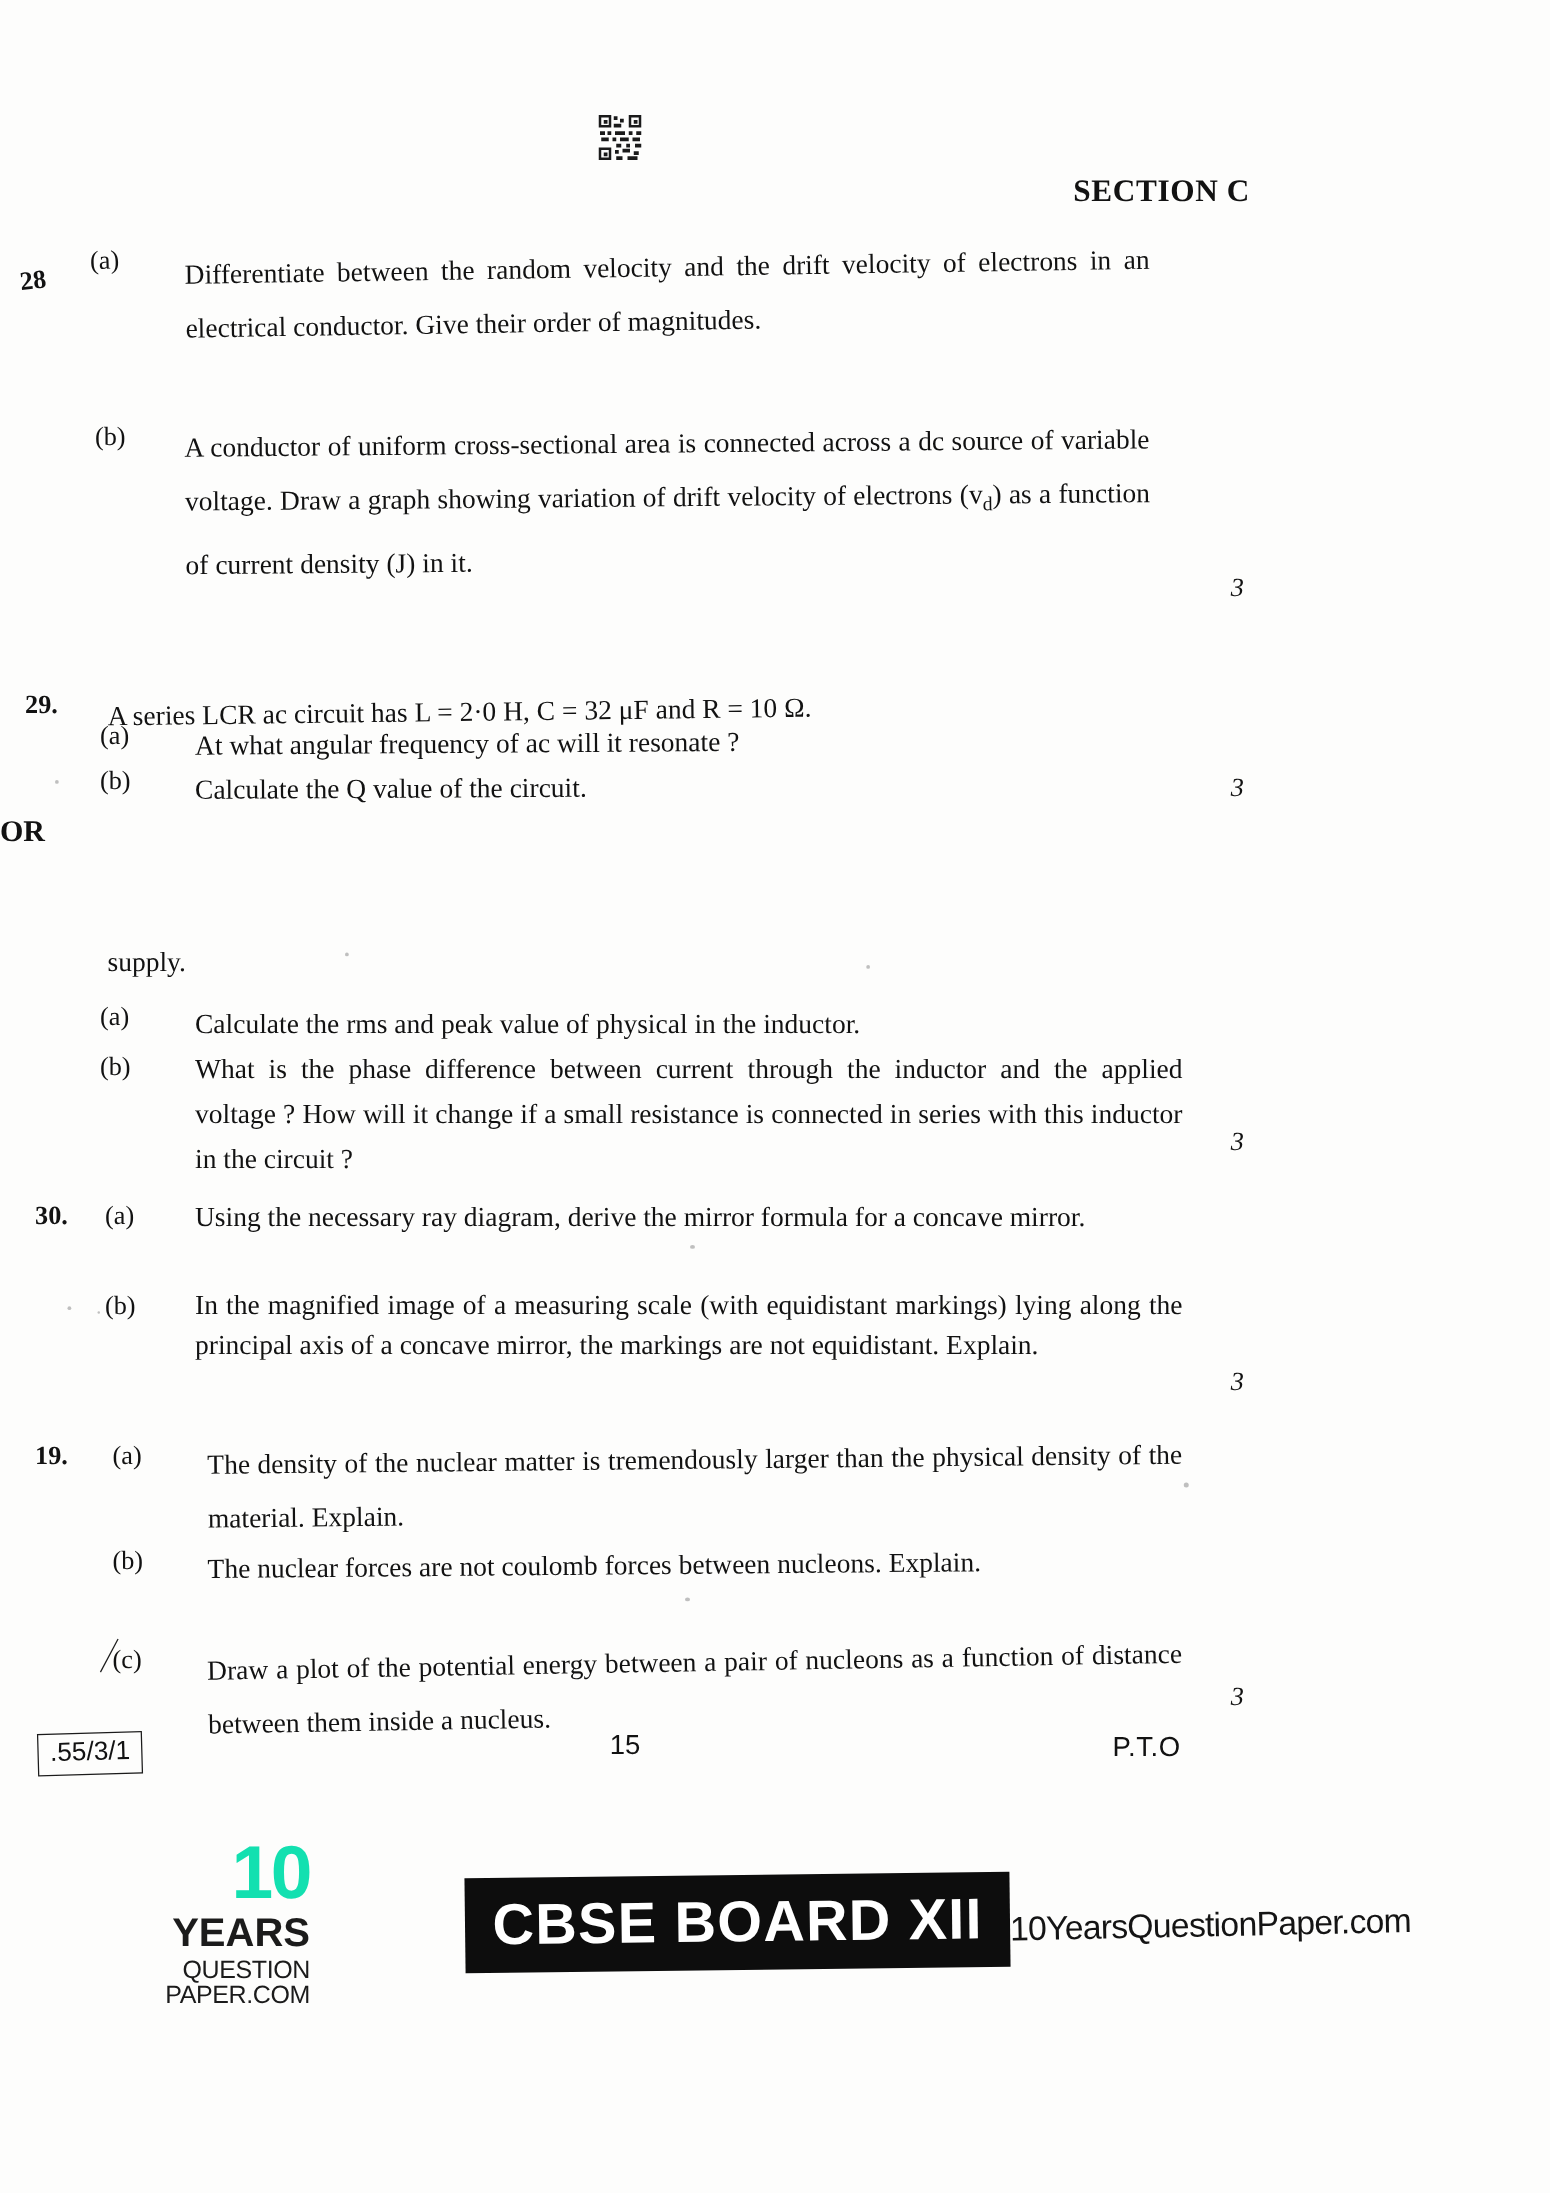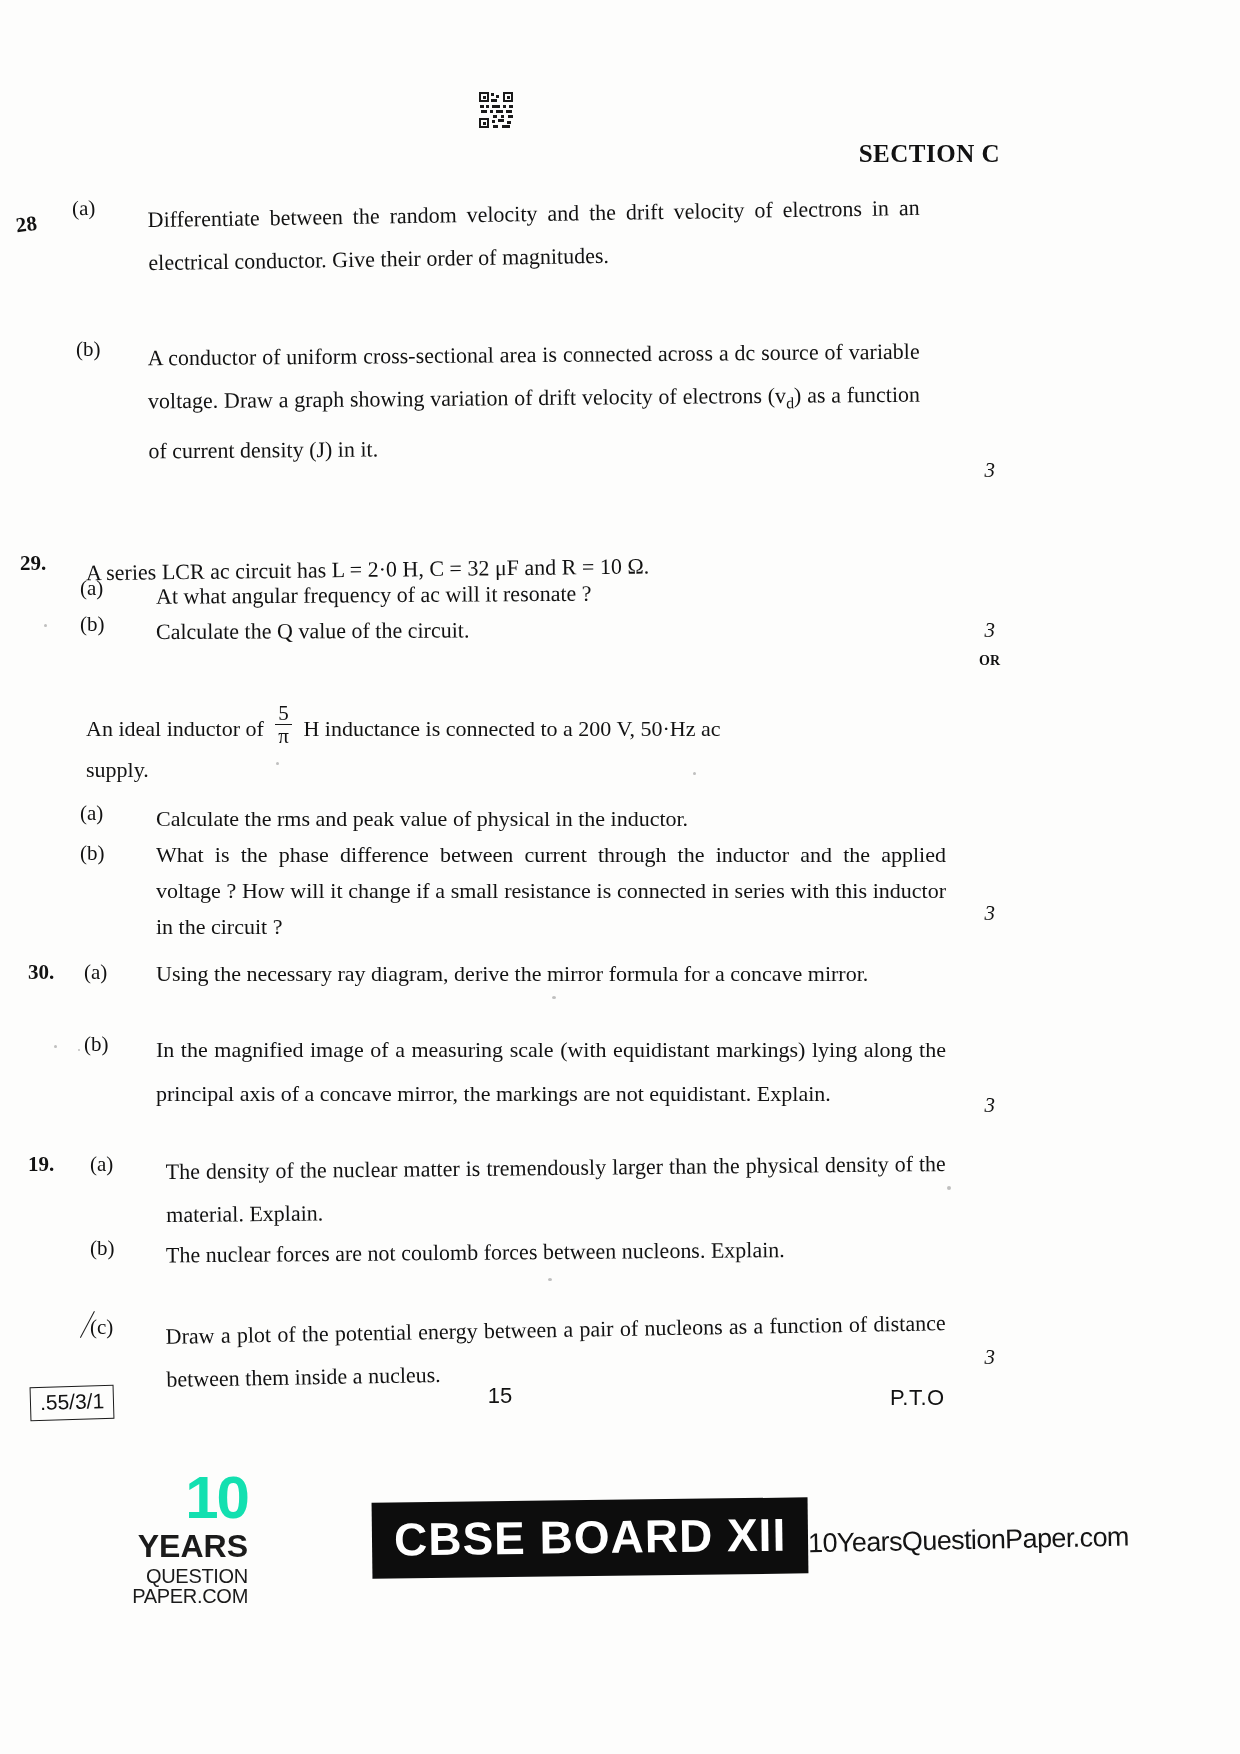--- a/index.html
+++ b/index.html
@@ -72,23 +72,23 @@
     right: 245px;
     font-size: 21px;
     font-style: italic;
     font-family: "Liberation Serif", serif;
   }
 
   .or-label {
     position: absolute;
     left: 0;
     width: 1000px;
-    text-align: right;
-    font-weight: bold;
-    font-size: 14px;
+    text-align: left;
+    font-weight: bold;
+    font-size: 24px;
   }
 
   
   .fracline {
     position: absolute;
     font-size: 22px;
     line-height: 43px;
   }
   .frac {
     display: inline-block;
@@ -273,47 +273,39 @@
   <div class="ptext nojust" style="left:156px; top:572px; width:780px; transform:rotate(-0.4deg);">At what angular frequency of ac will it resonate ?</div>
 
   <div class="plabel" style="left:80px; top:612px;">(b)</div>
   <div class="ptext nojust" style="left:156px; top:608px; width:780px; transform:rotate(-0.3deg);">Calculate the Q value of the circuit.</div>
 
   <div class="marks" style="top:618px;">3</div>
 
   <div class="or-label" style="top:653px;">OR</div>
 
   
-  <div class="fracline" style="left:86px; top:704px; width:870px;">
-    <span>An ideal inductor of</span>
-    <span class="frac">
-      <span class="num">5</span>
-      <span class="den">π</span>
-    </span>
-    <span>H inductance is connected to a 200 V,  50·Hz ac</span>
-  </div>
 
   <div class="ptext nojust" style="left:86px; top:748px; width:700px;">supply.</div>
 
   <div class="plabel" style="left:80px; top:801px;">(a)</div>
   <div class="ptext nojust" style="left:156px; top:797px; width:790px;">Calculate the rms and peak value of physical in the inductor.</div>
 
   <div class="plabel" style="left:80px; top:841px;">(b)</div>
   <div class="ptext" style="left:156px; top:837px; width:790px; line-height:36px;">What is the phase difference between current through the inductor and the applied voltage ? How will it change if a small resistance is connected in series with this inductor in the circuit ?</div>
 
   <div class="marks" style="top:901px;">3</div>
 
   
   <div class="qnum" style="left:28px; top:960px;">30.</div>
 
   <div class="plabel" style="left:84px; top:960px;">(a)</div>
   <div class="ptext" style="left:156px; top:956px; width:790px; line-height:36px;">Using the necessary ray diagram, derive the mirror formula for a concave mirror.</div>
 
   <div class="plabel" style="left:84px; top:1032px;">(b)</div>
-  <div class="ptext" style="left:156px; top:1028px; width:790px; line-height:44px;">In the magnified image of a measuring scale (with equidistant markings) lying along the principal axis of a concave mirror, the markings are not equidistant. Explain.</div>
+  <div class="ptext" style="left:156px; top:1028px; width:790px; line-height:32px;">In the magnified image of a measuring scale (with equidistant markings) lying along the principal axis of a concave mirror, the markings are not equidistant. Explain.</div>
 
   <div class="marks" style="top:1093px;">3</div>
 
   
   <div class="qnum" style="left:28px; top:1152px;">19.</div>
 
   <div class="plabel" style="left:90px; top:1152px;">(a)</div>
   <div class="ptext" style="left:166px; top:1146px; width:780px; transform:rotate(-0.6deg);">The density of the nuclear matter is tremendously larger than the physical density of the material. Explain.</div>
 
   <div class="plabel" style="left:90px; top:1236px;">(b)</div>

